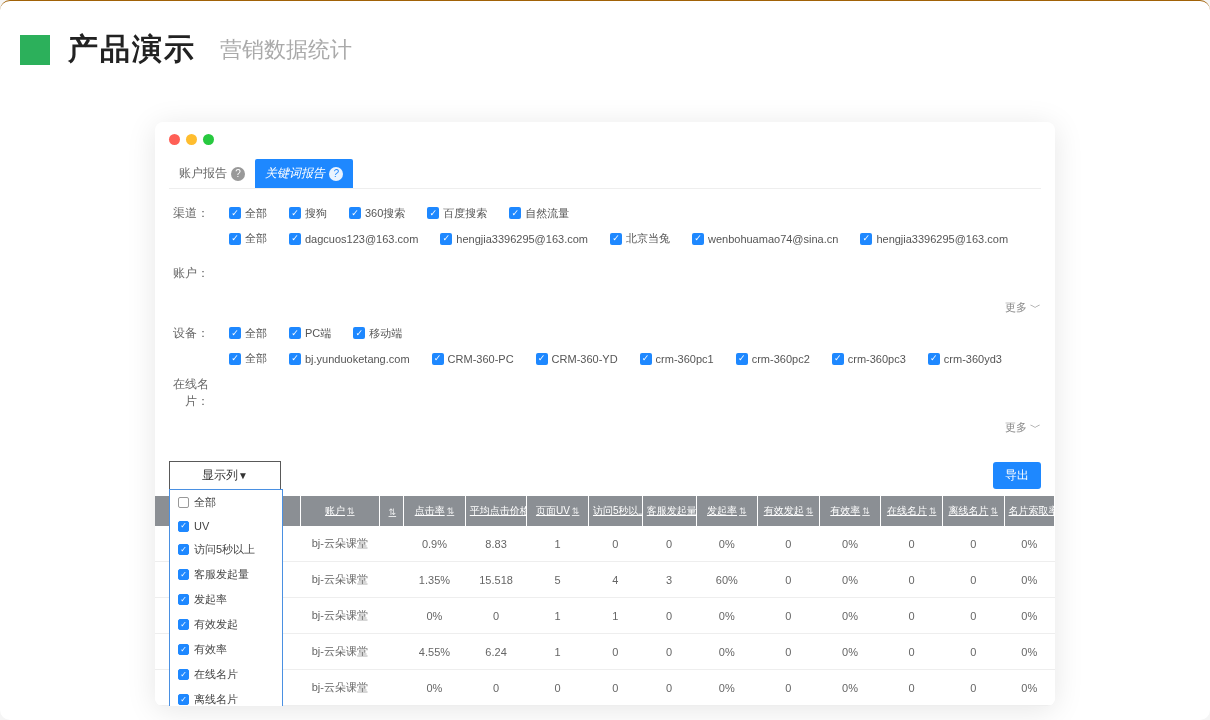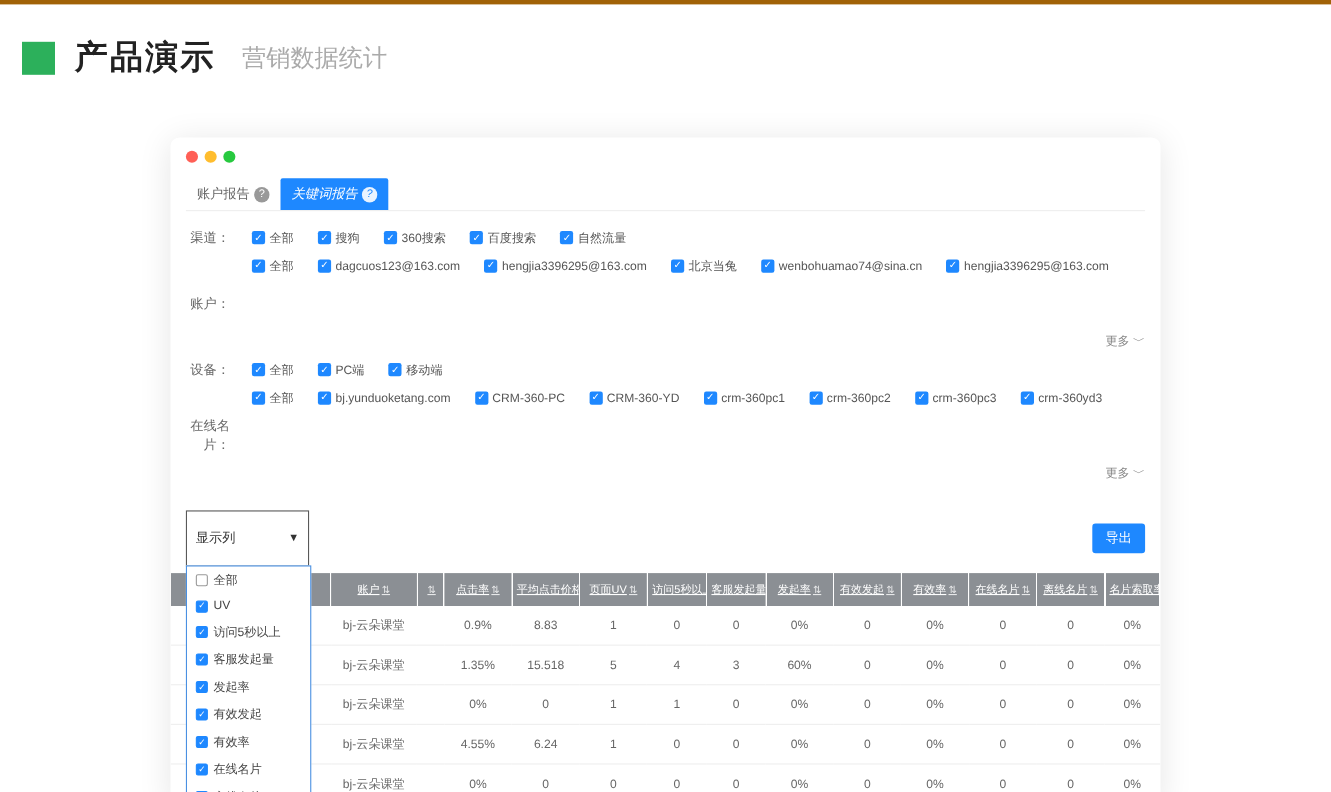--- a/index.html
+++ b/index.html
@@ -8,21 +8,22 @@
   background: #f5f5f5;
   font-size: 12px;
   color: #333;
 }
 .page-outer {
   width: 1210px;
   height: 720px;
   background: #fff;
   position: relative;
   overflow: hidden;
-  border-top: 4px solid #a16207;
+  border-top: 1px solid #a16207;
+  border-radius: 10px;
 }
 .page-header {
   display: flex;
   align-items: center;
   padding: 28px 20px 12px 20px;
 }
 .green-block {
   width: 30px;
   height: 30px;
   background: #2cb05b;
@@ -130,26 +131,26 @@
   font-size: 11px;
 }
 .toolbar-row {
   display: flex;
   align-items: center;
   padding: 18px 14px 6px 14px;
 }
 .column-dropdown {
   width: 112px;
   border: 1px solid #595959;
-  padding: 16px 8px;
+  padding: 5px 8px;
   font-size: 12px;
   background: #fff;
   display: flex;
   align-items: center;
-  justify-content: space-between;
+  justify-content: center;
   position: relative;
 }
 .dropdown-arrow { font-size: 10px; color:#333; }
 .dropdown-panel {
   position: absolute;
   top: 100%;
   left: -1px;
   width: 114px;
   background: #fff;
   border: 1px solid #4a90e2;

